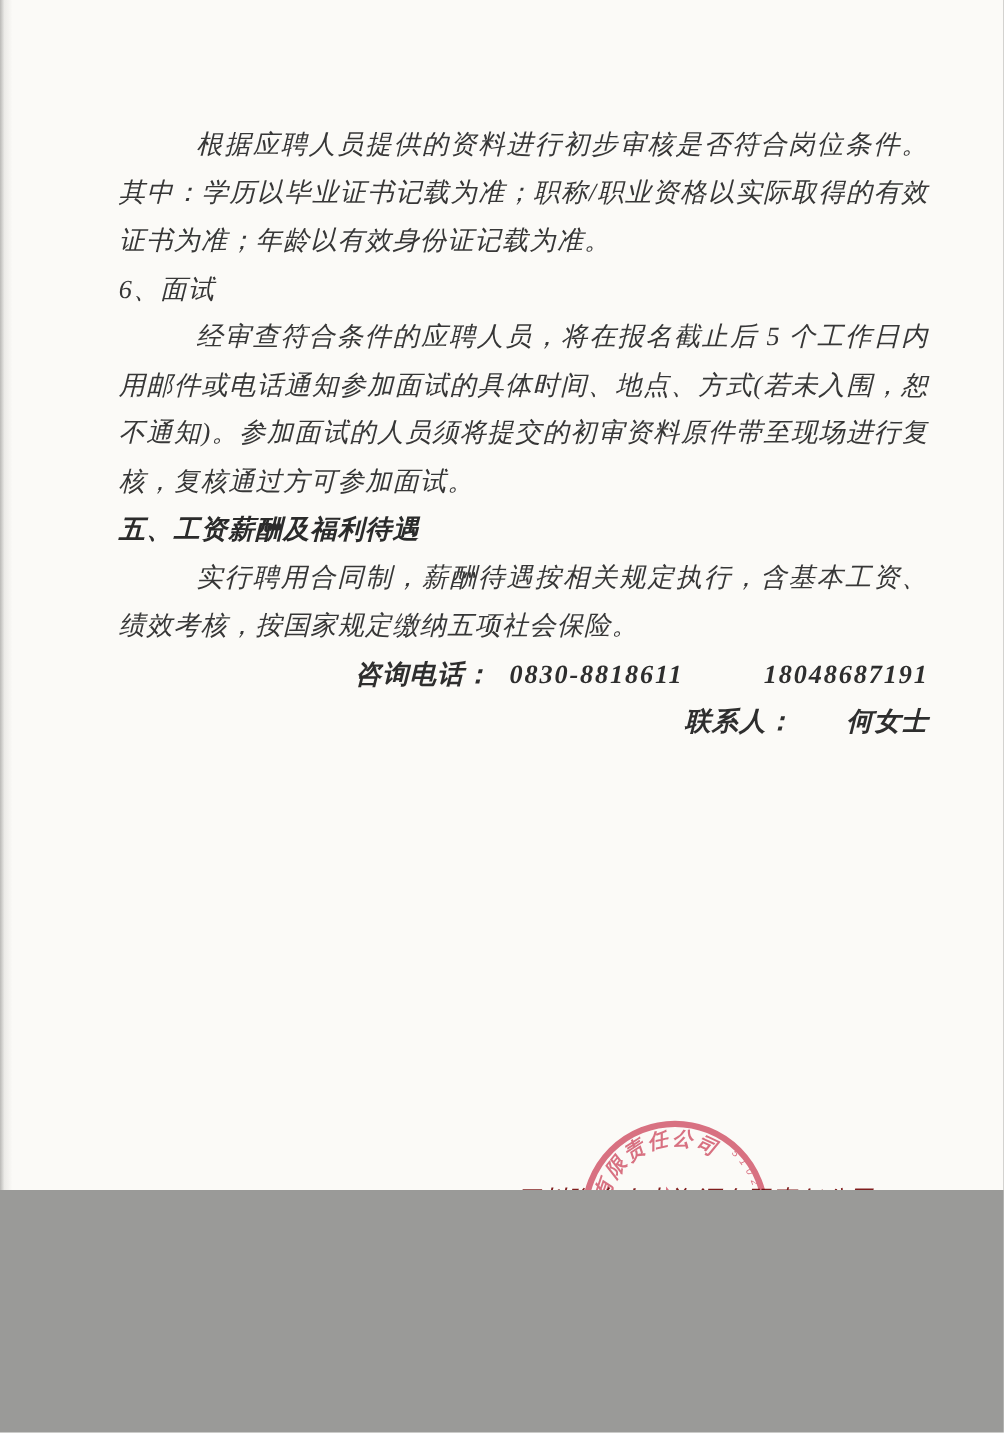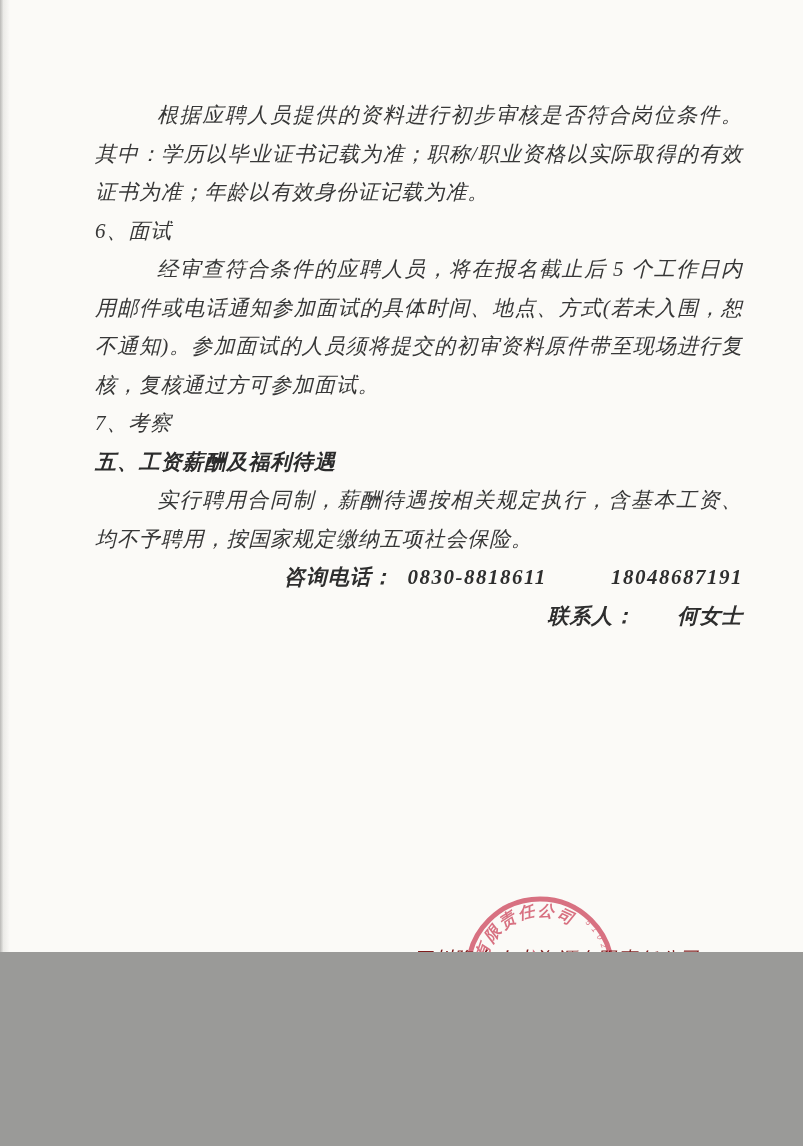--- a/index.html
+++ b/index.html
@@ -47,23 +47,22 @@
 </head>
 <body>
 
 <div class="page">
   <div class="scan-edge"></div>
 
   <main class="content">
     <p class="body">根据应聘人员提供的资料进行初步审核是否符合岗位条件。其中：学历以毕业证书记载为准；职称/职业资格以实际取得的有效证书为准；年龄以有效身份证记载为准。</p>
     <p class="sub">6、面试</p>
     <p class="body">经审查符合条件的应聘人员，将在报名截止后 5 个工作日内用邮件或电话通知参加面试的具体时间、地点、方式(若未入围，恕不通知)。参加面试的人员须将提交的初审资料原件带至现场进行复核，复核通过方可参加面试。</p>
-    <p class="sub">7、考察</p>
     <p class="heading">五、工资薪酬及福利待遇</p>
-    <p class="body">实行聘用合同制，薪酬待遇按相关规定执行，含基本工资、均不予聘用，按国家规定缴纳五项社会保险。</p>
+    <p class="body">实行聘用合同制，薪酬待遇按相关规定执行，含基本工资、绩效考核，按国家规定缴纳五项社会保险。</p>
 
     <p class="contact">
       <span class="label">咨询电话：</span>
       <span class="num">0830-8818611</span>
       <span class="num num-gap">18048687191</span>
     </p>
     <p class="contact">
       <span class="label">联系人：</span>
       <span class="name">何女士</span>
     </p>

